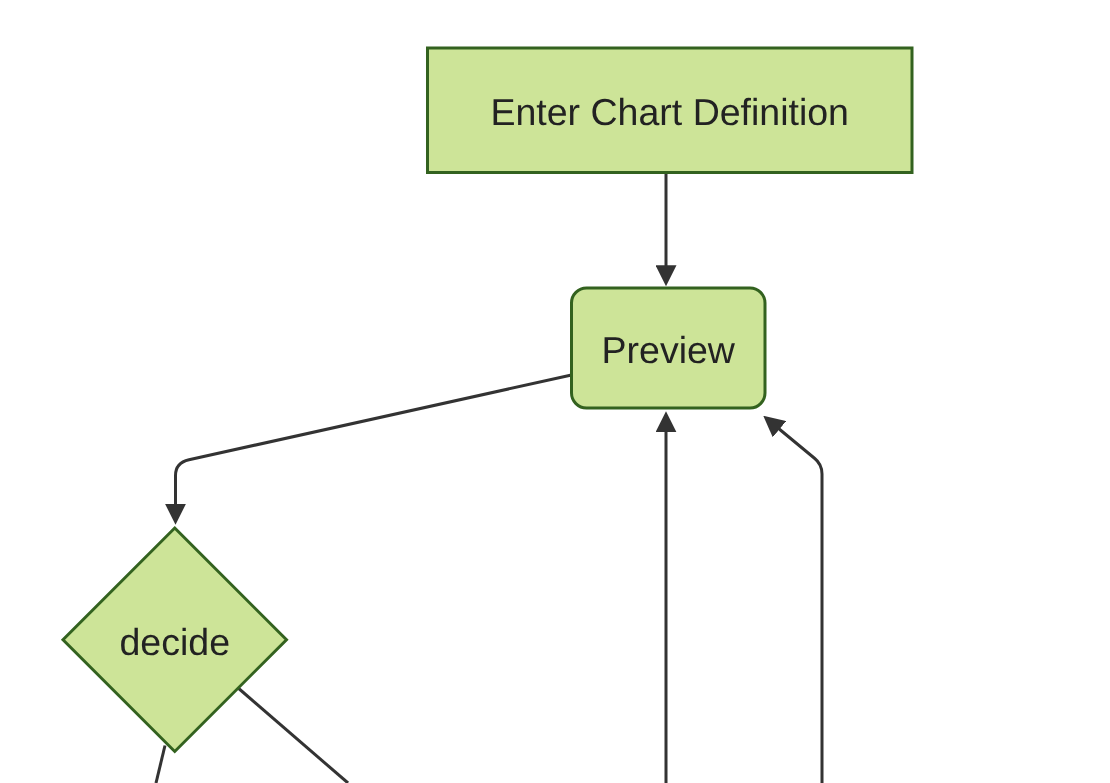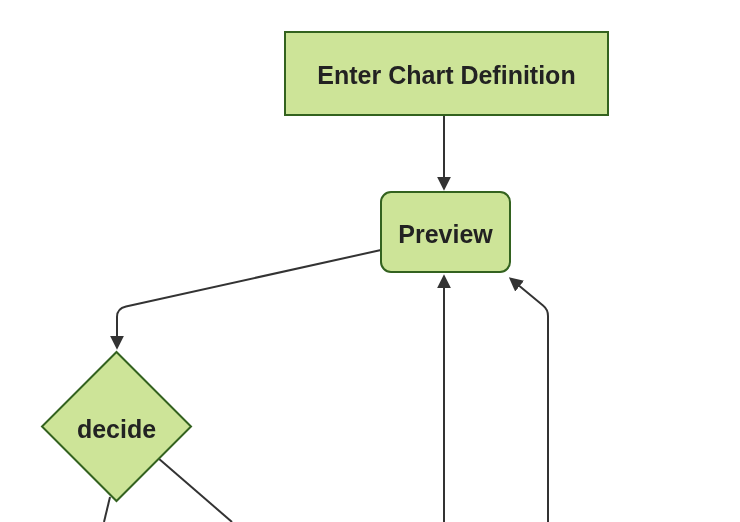--- a/index.html
+++ b/index.html
@@ -6,21 +6,20 @@
     margin: 0;
     padding: 0;
     background: #ffffff;
     width: 740px;
     height: 522px;
     overflow: hidden;
   }
   .canvas-wrap {
     width: 740px;
     height: 522px;
-    font-weight: bold;
   }
   svg {
     display: block;
     font-family: "Liberation Sans", "DejaVu Sans", sans-serif;
   }
   .node-shape {
     stroke-width: 2px;
   }
   .node-label {
     font-size: 25px;

